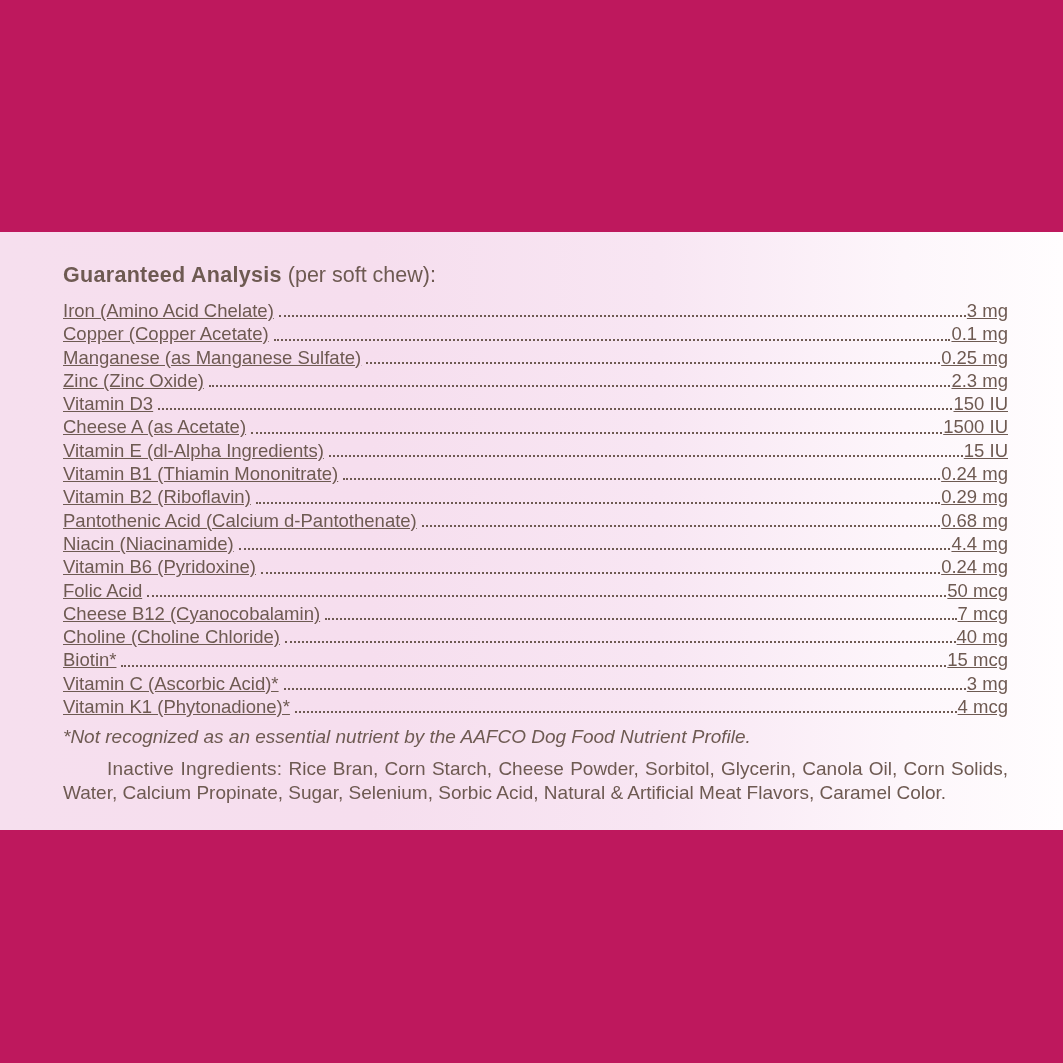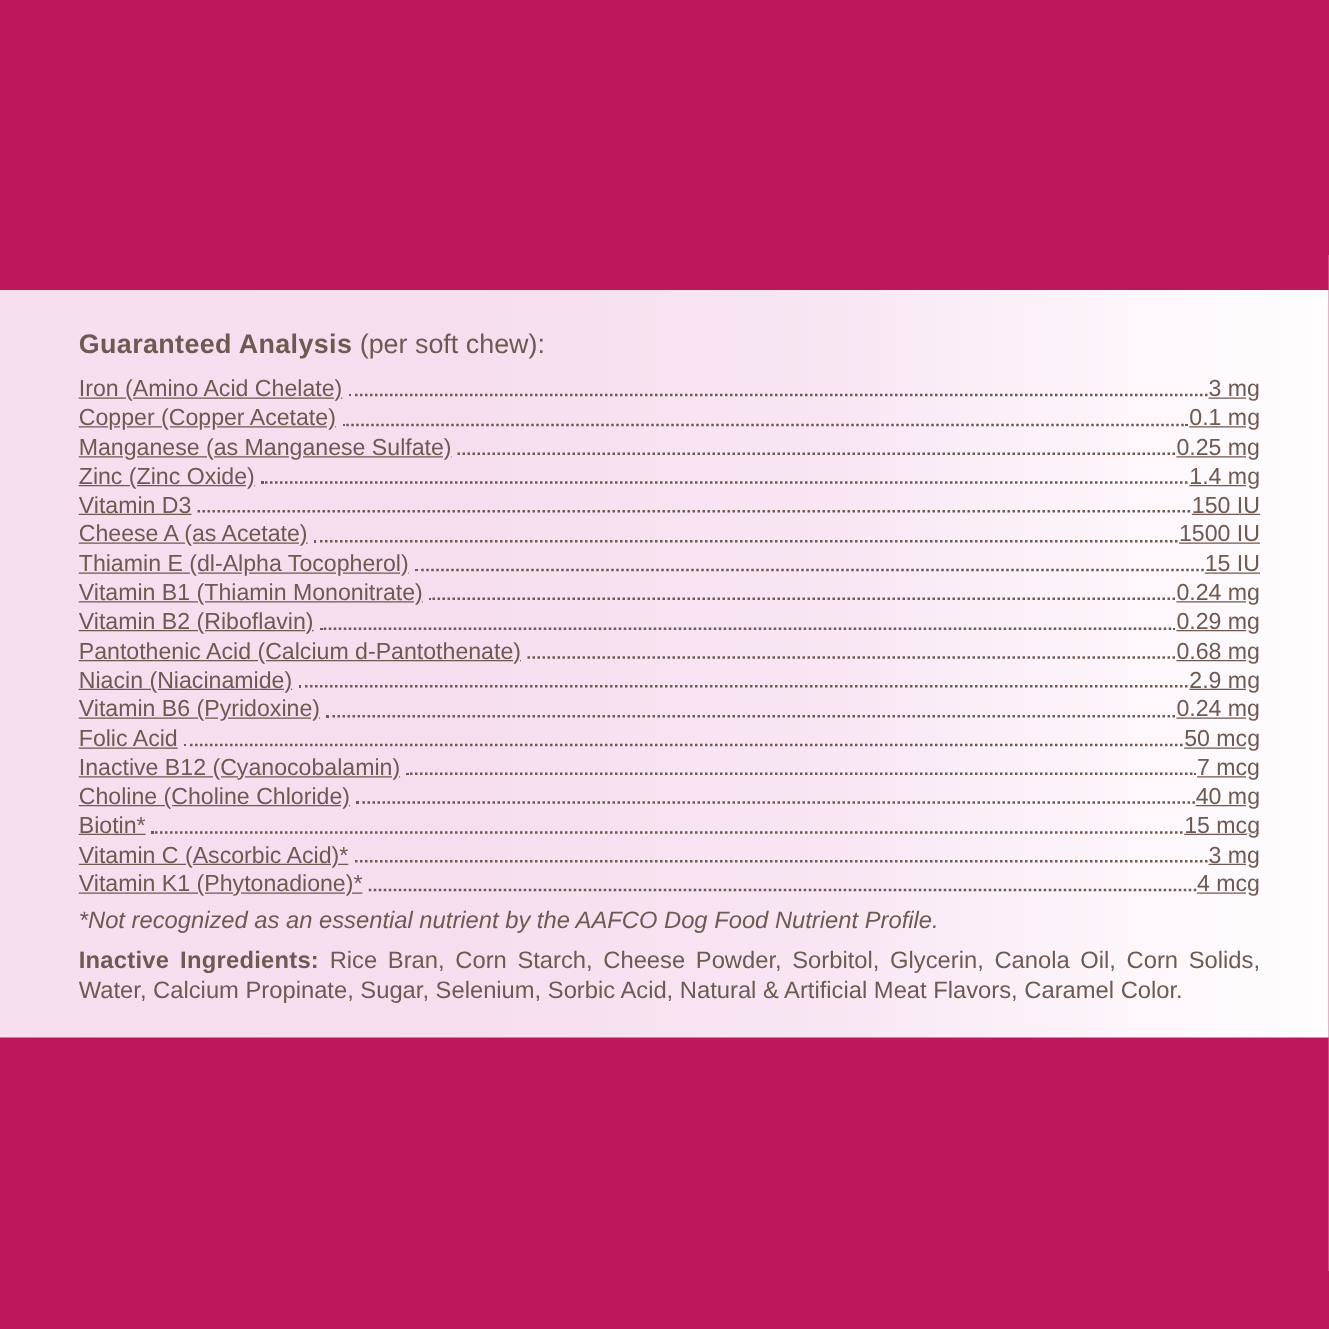--- a/index.html
+++ b/index.html
@@ -69,22 +69,23 @@
     line-height: 24.5px;
     font-style: italic;
   }
   .inactive {
     margin: 7px 0 0 0;
     font-size: 19px;
     line-height: 24.5px;
     text-align: justify;
   }
   .inactive strong {
-    font-weight: bold;
+    font-weight: normal;
     letter-spacing: 0.2px;
+    margin-left: 44px;
   }
 </style>
 </head>
 <body>
 
 <div class="page">
   <section class="panel">
 
     <h1 class="panel-title">
       <strong>Guaranteed Analysis</strong>
@@ -107,37 +108,37 @@
 
         <div class="row">
           <span class="lbl">Manganese (as Manganese Sulfate)</span>
           <span class="dots"></span>
           <span class="val">0.25 mg</span>
         </div>
 
         <div class="row">
           <span class="lbl">Zinc (Zinc Oxide)</span>
           <span class="dots"></span>
-          <span class="val">1.4 mg</span>
+          <span class="val">2.3 mg</span>
         </div>
 
         <div class="row">
           <span class="lbl">Vitamin D3</span>
           <span class="dots"></span>
           <span class="val">150 IU</span>
         </div>
 
         <div class="row">
           <span class="lbl">Cheese A (as Acetate)</span>
           <span class="dots"></span>
           <span class="val">1500 IU</span>
         </div>
 
         <div class="row">
-          <span class="lbl">Thiamin E (dl-Alpha Tocopherol)</span>
+          <span class="lbl">Vitamin E (dl-Alpha Ingredients)</span>
           <span class="dots"></span>
           <span class="val">15 IU</span>
         </div>
 
         <div class="row">
           <span class="lbl">Vitamin B1 (Thiamin Mononitrate)</span>
           <span class="dots"></span>
           <span class="val">0.24 mg</span>
         </div>
 
@@ -149,37 +150,37 @@
 
         <div class="row">
           <span class="lbl">Pantothenic Acid (Calcium d-Pantothenate)</span>
           <span class="dots"></span>
           <span class="val">0.68 mg</span>
         </div>
 
         <div class="row">
           <span class="lbl">Niacin (Niacinamide)</span>
           <span class="dots"></span>
-          <span class="val">2.9 mg</span>
+          <span class="val">4.4 mg</span>
         </div>
 
         <div class="row">
           <span class="lbl">Vitamin B6 (Pyridoxine)</span>
           <span class="dots"></span>
           <span class="val">0.24 mg</span>
         </div>
 
         <div class="row">
           <span class="lbl">Folic Acid</span>
           <span class="dots"></span>
           <span class="val">50 mcg</span>
         </div>
 
         <div class="row">
-          <span class="lbl">Inactive B12 (Cyanocobalamin)</span>
+          <span class="lbl">Cheese B12 (Cyanocobalamin)</span>
           <span class="dots"></span>
           <span class="val">7 mcg</span>
         </div>
 
         <div class="row">
           <span class="lbl">Choline (Choline Chloride)</span>
           <span class="dots"></span>
           <span class="val">40 mg</span>
         </div>
 

